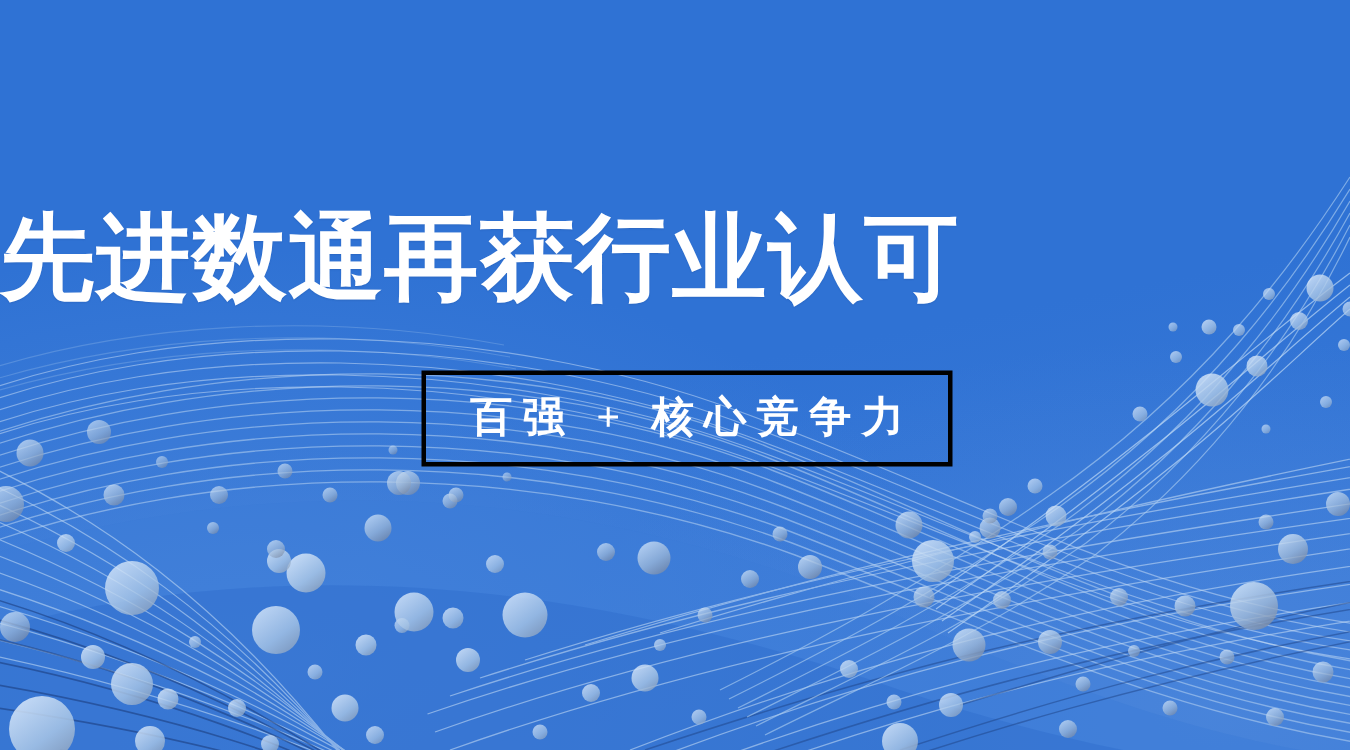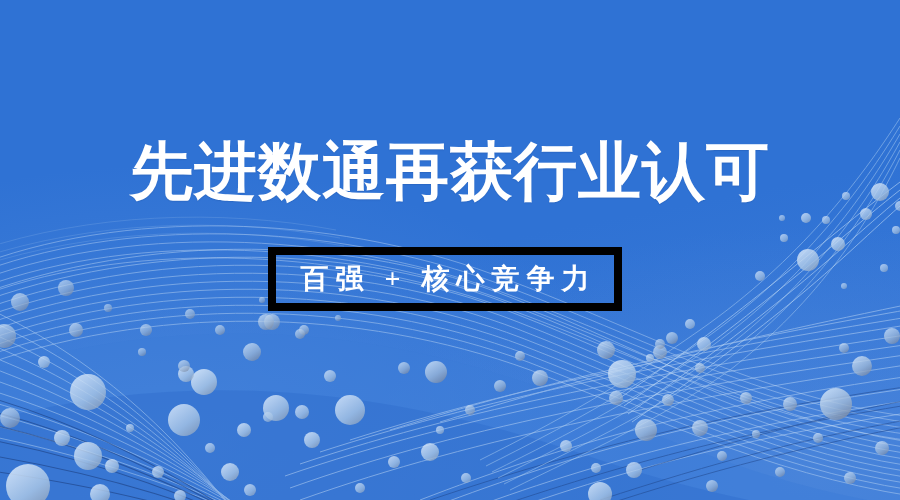--- a/index.html
+++ b/index.html
@@ -28,38 +28,37 @@
     left: 0; top: 0;
     width: 900px;
     height: 500px;
     z-index: 5;
   }
   #title {
     position: absolute;
     left: 0;
     top: 136px;
     width: 900px;
-    text-align: center;
     color: #ffffff;
     font-size: 63px;
     line-height: 72px;
     letter-spacing: 1px;
     font-weight: 700;
     white-space: nowrap;
     font-family: "Liberation Serif", "DejaVu Serif", serif;
     text-shadow: 0 1px 1px rgba(20,60,130,0.18);
   }
   #subtitle-box {
     position: absolute;
-    left: 268px;
+    left: 281px;
     top: 247px;
     width: 354px;
     height: 64px;
     box-sizing: border-box;
-    border: 8px solid #000000;
+    border: 3px solid #000000;
     display: flex;
     align-items: center;
     justify-content: center;
   }
   #subtitle-text {
     color: #ffffff;
     font-size: 28px;
     line-height: 32px;
     font-weight: 700;
     letter-spacing: 7px;

